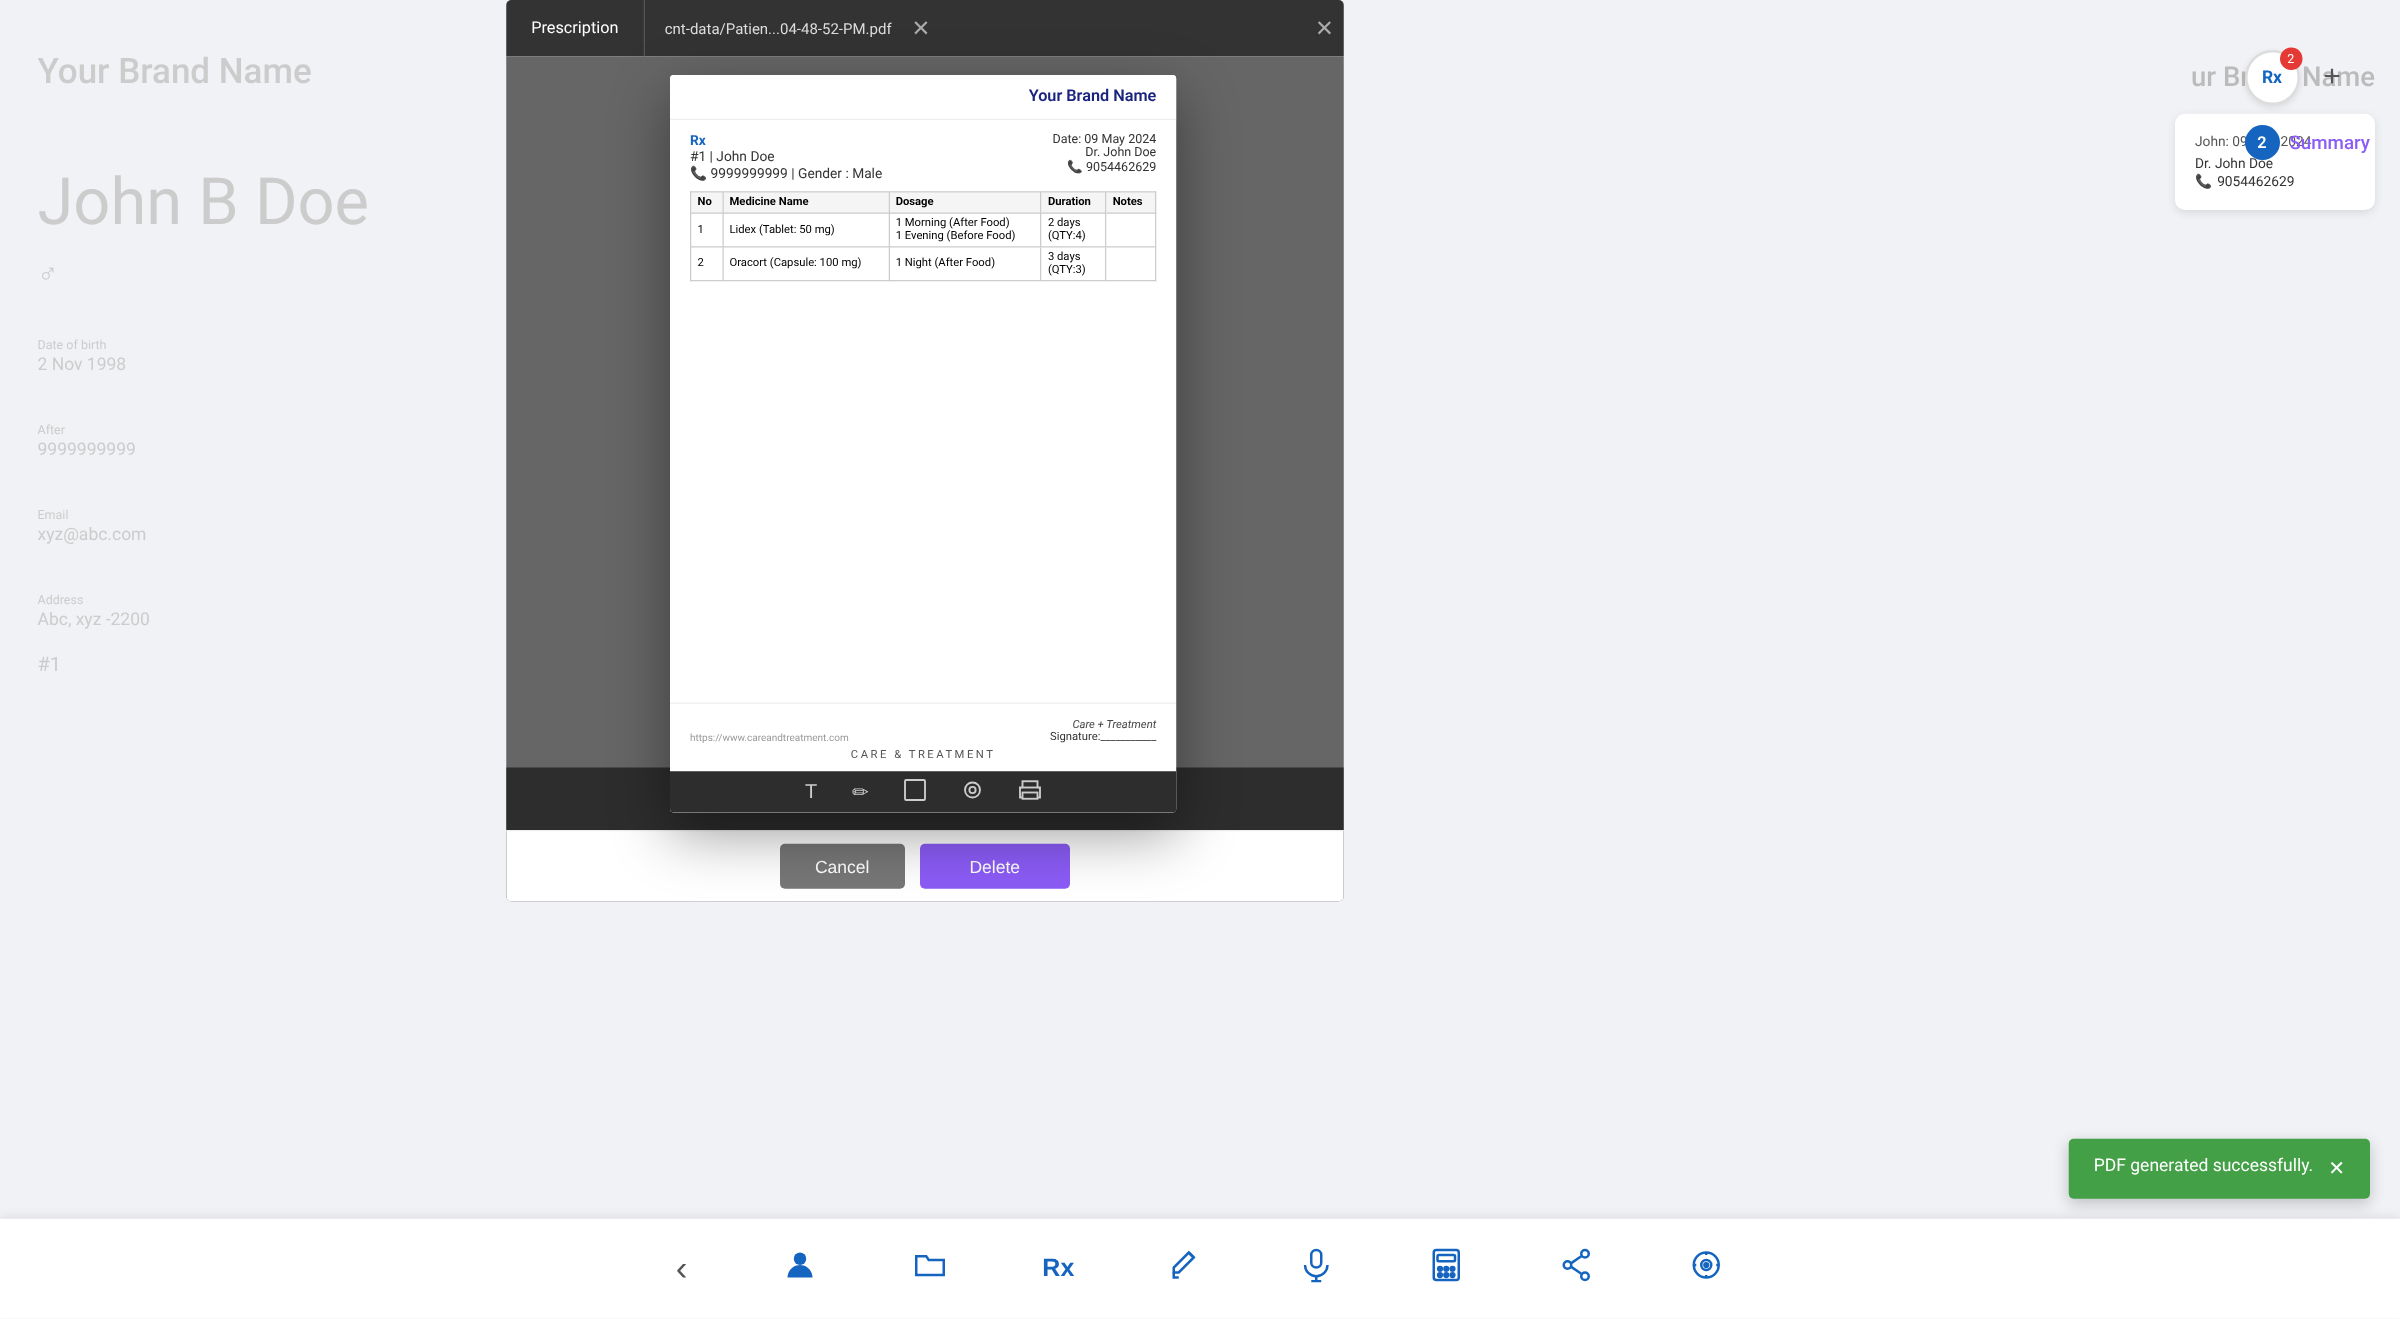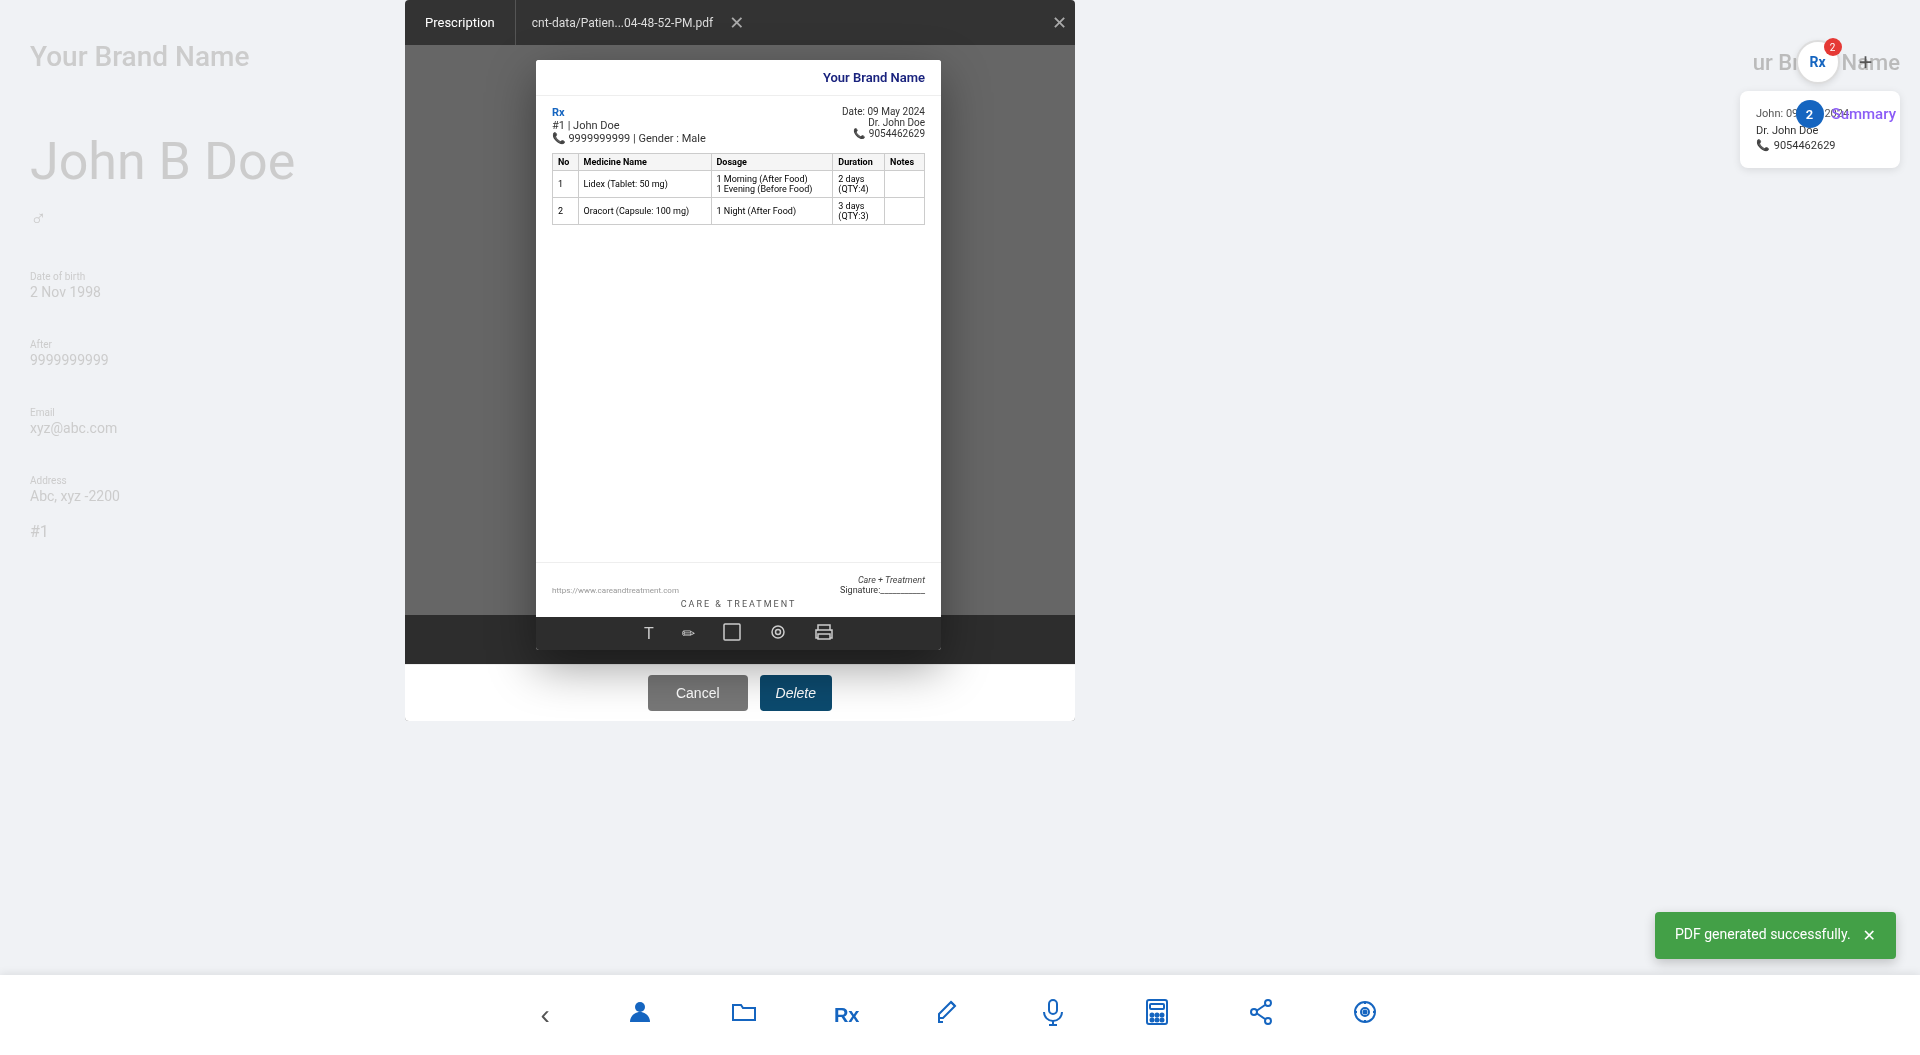--- a/index.html
+++ b/index.html
@@ -187,28 +187,27 @@
       background: #777;
       color: white;
       border: none;
       padding: 10px 28px;
       border-radius: 4px;
       font-size: 14px;
       cursor: pointer;
     }
 
     .btn-delete {
-      background: #0c4a6e;
+      background: #8b5cf6;
       color: white;
       border: none;
-      padding: 10px 16px;
+      padding: 10px 40px;
       border-radius: 4px;
       font-size: 14px;
       cursor: pointer;
-      font-style: italic;
     }
 
     
     .outer-modal {
       position: absolute;
       left: 405px;
       top: 0;
       width: 670px;
       height: 720px;
       z-index: 10;

